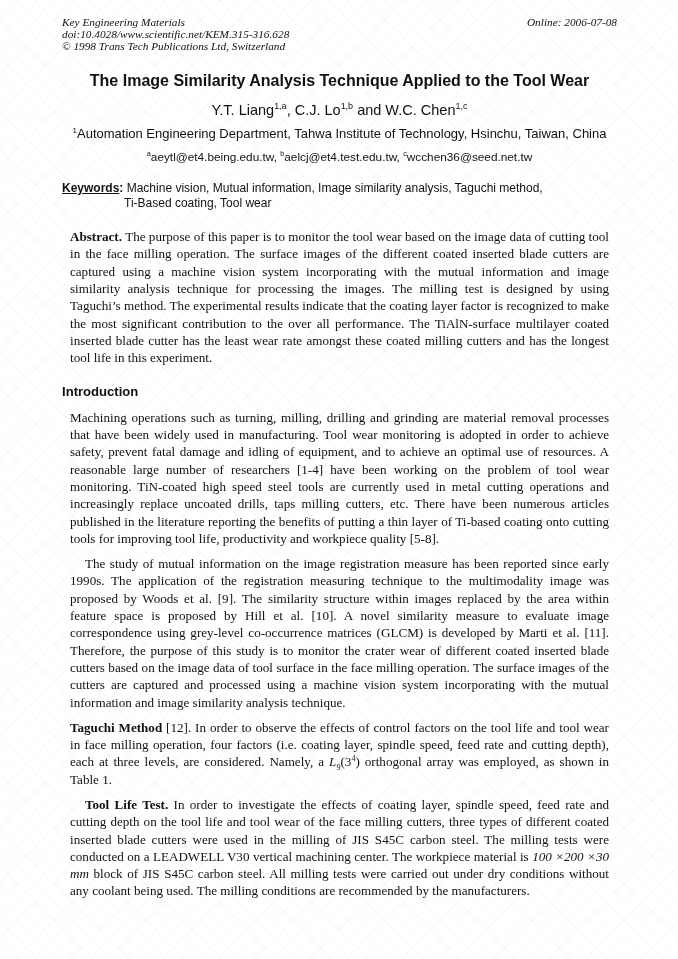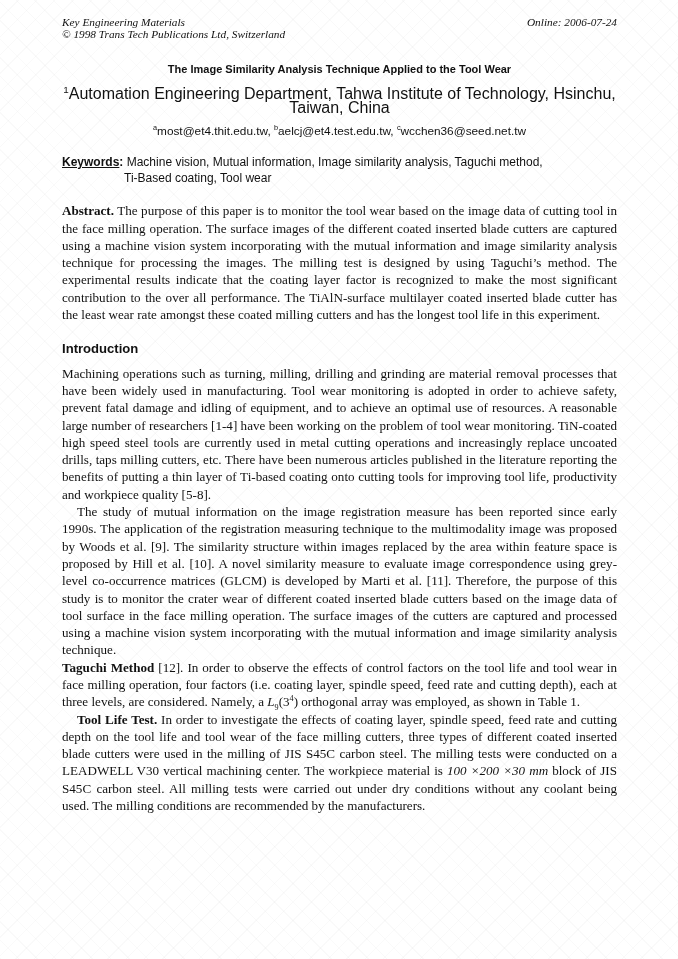--- a/index.html
+++ b/index.html
@@ -30,80 +30,82 @@
     font-size:11.3px;line-height:11.8px;
   }
   .hdr-left div{white-space:nowrap;}
   .hdr-right{white-space:nowrap;}
 
   .title{
     margin-top:19px;
     text-align:center;
     font-family:"Liberation Sans", sans-serif;
     font-weight:700;
-    font-size:11px;line-height:19.5px;
+    font-size:16px;line-height:19.5px;
   }
   .authors{
     margin-top:10px;
     text-align:center;
     font-family:"Liberation Sans", sans-serif;
     font-size:14.5px;line-height:18px;
   }
   .affiliation{
     margin-top:8px;
     text-align:center;
     font-family:"Liberation Sans", sans-serif;
-    font-size:16px;line-height:14px;
+    font-size:13px;line-height:14px;
   }
   .emails{
     margin-top:9px;
     text-align:center;
     font-family:"Liberation Sans", sans-serif;
     font-size:11.8px;line-height:14px;
   }
   .keywords{
     margin-top:17px;
     font-family:"Liberation Sans", sans-serif;
     font-size:12px;line-height:15.6px;
     padding-left:62px;text-indent:-62px;
   }
   .body-text{
     font-family:"Liberation Serif", serif;
     font-size:13.1px;line-height:17.3px;
     text-align:justify;
   }
-  p.para{margin:0;font-family:Liberation Serif, serif;}
+  p.para{margin:8px;font-family:Liberation Serif, serif;}
   p.para.gap-top{margin-top:16px;}
   p.para.indent{text-indent:15px;}
   h2.sec-heading{
     font-family:Liberation Sans, sans-serif;
     font-size:13.1px;line-height:17.3px;
     font-weight:700;
     margin:17px 0 7px 0;
   }
 </style>
 </head>
 <body>
 
 <div class="page">
 
   <div class="hdr-row">
     <div class="hdr-left">
       <div>Key Engineering Materials</div>
+      <div>doi:10.4028/www.scientific.net/KEM.315-316.628</div>
       <div>© 1998 Trans Tech Publications Ltd, Switzerland</div>
     </div>
-    <div class="hdr-right">Online: 2006-07-24</div>
+    <div class="hdr-right">Online: 2006-07-08</div>
   </div>
 
   <div class="title"><span>The Image Similarity Analysis Technique Applied to the Tool Wear</span><br></div>
 
+  <div class="authors"><span>Y.T. Liang</span><span class="sup">1,a</span><span>, C.J. Lo</span><span class="sup">1,b</span><span> and W.C. Chen</span><span class="sup">1,c</span></div>
 
   <div class="affiliation"><span class="sup">1</span><span>Automation Engineering Department, Tahwa Institute of Technology, Hsinchu, Taiwan, China</span></div>
 
-  <div class="emails"><span class="sup">a</span><span>most@et4.thit.edu.tw, </span><span class="sup">b</span><span>aelcj@et4.test.edu.tw, </span><span class="sup">c</span><span>wcchen36@seed.net.tw</span></div>
+  <div class="emails"><span class="sup">a</span><span>aeytl@et4.being.edu.tw, </span><span class="sup">b</span><span>aelcj@et4.test.edu.tw, </span><span class="sup">c</span><span>wcchen36@seed.net.tw</span></div>
 
   <div class="keywords"><span class="b u">Keywords</span><span class="b">: </span><span>Machine vision, Mutual information, Image similarity analysis, Taguchi method,</span><br><span>Ti-Based coating, Tool wear</span></div>
 
   <div class="body-text">
 
     <p class="para gap-top"><span class="b">Abstract.</span><span> The purpose of this paper is to monitor the tool wear based on the image data of cutting tool in the face milling operation. The surface images of the different coated inserted blade cutters are captured using a machine vision system incorporating with the mutual information and image similarity analysis technique for processing the images. The milling test is designed by using Taguchi’s method. The experimental results indicate that the coating layer factor is recognized to make the most significant contribution to the over all performance. The TiAlN-surface multilayer coated inserted blade cutter has the least wear rate amongst these coated milling cutters and has the longest tool life in this experiment.</span></p>
 
     <h2 class="sec-heading">Introduction</h2>
 
     <p class="para"><span>Machining operations such as turning, milling, drilling and grinding are material removal processes that have been widely used in manufacturing. Tool wear monitoring is adopted in order to achieve safety, prevent fatal damage and idling of equipment, and to achieve an optimal use of resources. A reasonable large number of researchers [1-4] have been working on the problem of tool wear monitoring. TiN-coated high speed steel tools are currently used in metal cutting operations and increasingly replace uncoated drills, taps milling cutters, etc. There have been numerous articles published in the literature reporting the benefits of putting a thin layer of Ti-based coating onto cutting tools for improving tool life, productivity and workpiece quality [5-8].</span></p>

